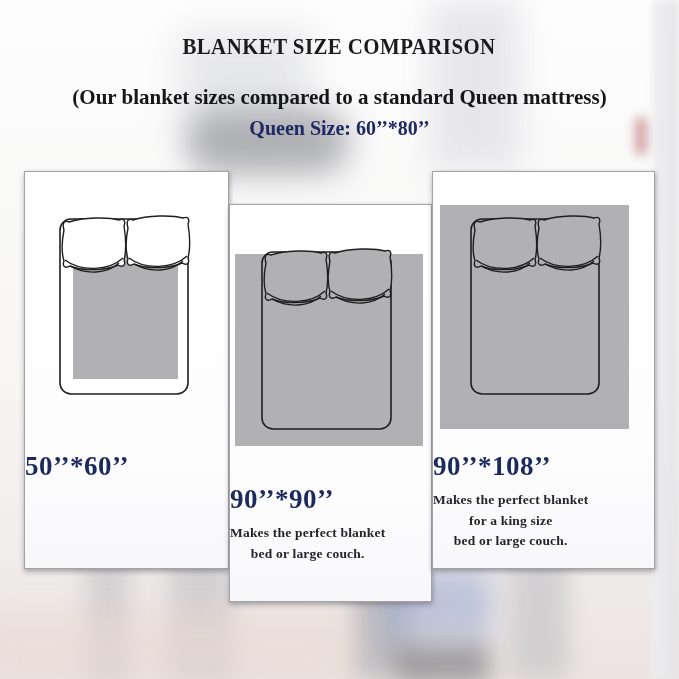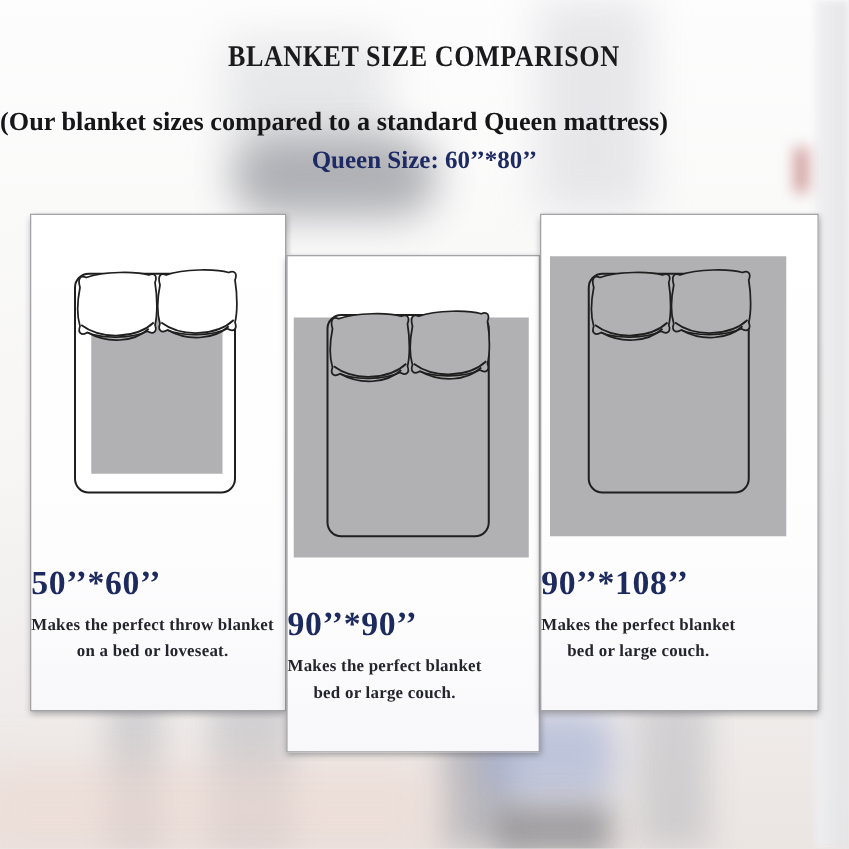--- a/index.html
+++ b/index.html
@@ -24,21 +24,21 @@
   .blob-dark-bottom{left:398px;top:644px;width:92px;height:40px;background:#63636b;filter:blur(12px);opacity:.55;}
   .blob-pink-bottom{left:-20px;top:612px;width:370px;height:70px;background:#ecd9d2;filter:blur(18px);opacity:.65;}
 
   
   .title{
     position:absolute;top:33px;left:0;width:100%;text-align:center;
     font-weight:700;font-size:24px;color:#1b1b1d;letter-spacing:.5px;
   }
   .title span{display:inline-block;transform:scaleX(.87);transform-origin:center;}
   .subtitle{
-    position:absolute;top:85px;left:0;width:100%;
+    position:absolute;top:85px;left:0;width:100%;text-align:center;
     font-weight:700;font-size:21px;color:#161619;
   }
   .queen-line{
     position:absolute;top:117px;left:0;width:100%;text-align:center;
     font-weight:700;font-size:20px;color:#1e2a63;
   }
 
   
   .cards{
     position:absolute;left:24px;top:171px;width:631px;height:398px;
@@ -103,24 +103,20 @@
     <div class="card card-1">
       <svg class="bed-svg" viewBox="0 0 203 262">
         <rect x="35" y="47" width="128" height="175" rx="11" fill="#ffffff" stroke="#1f1f1f" stroke-width="1.6"></rect>
         <rect x="48" y="82" width="105" height="125" fill="#b1b1b3"></rect>
         <g stroke="#1f1f1f" stroke-width="1.4" fill="#ffffff">
           <use href="#pillow" x="36" y="46"></use>
           <use href="#pillow" x="100" y="44"></use>
         </g>
       </svg>
       <div class="size-label">50’’*60’’</div>
-      <div class="desc">
-        <div>Makes the perfect throw blanket</div>
-        <div>on a bed or loveseat.</div>
-      </div>
     </div>
 
     <div class="card card-2">
       <svg class="bed-svg" viewBox="0 0 203 262">
         <rect x="5" y="49" width="188" height="192" fill="#b1b1b3"></rect>
         <rect x="32" y="47" width="129" height="177" rx="11" fill="none" stroke="#1f1f1f" stroke-width="1.6"></rect>
         <g stroke="#1f1f1f" stroke-width="1.4" fill="#b1b1b3">
           <use href="#pillow" x="33" y="46"></use>
           <use href="#pillow" x="97" y="44"></use>
         </g>
@@ -137,18 +133,19 @@
         <rect x="7" y="33" width="189" height="224" fill="#b1b1b3"></rect>
         <rect x="38" y="47" width="128" height="175" rx="11" fill="none" stroke="#1f1f1f" stroke-width="1.6"></rect>
         <g stroke="#1f1f1f" stroke-width="1.4" fill="#b1b1b3">
           <use href="#pillow" x="39" y="46"></use>
           <use href="#pillow" x="103" y="44"></use>
         </g>
       </svg>
       <div class="size-label">90’’*108’’</div>
       <div class="desc">
         <div>Makes the perfect blanket</div>
+        <div>for a king size</div>
         <div>bed or large couch.</div>
       </div>
     </div>
 
   </div>
 </div>
 
 </body></html>

